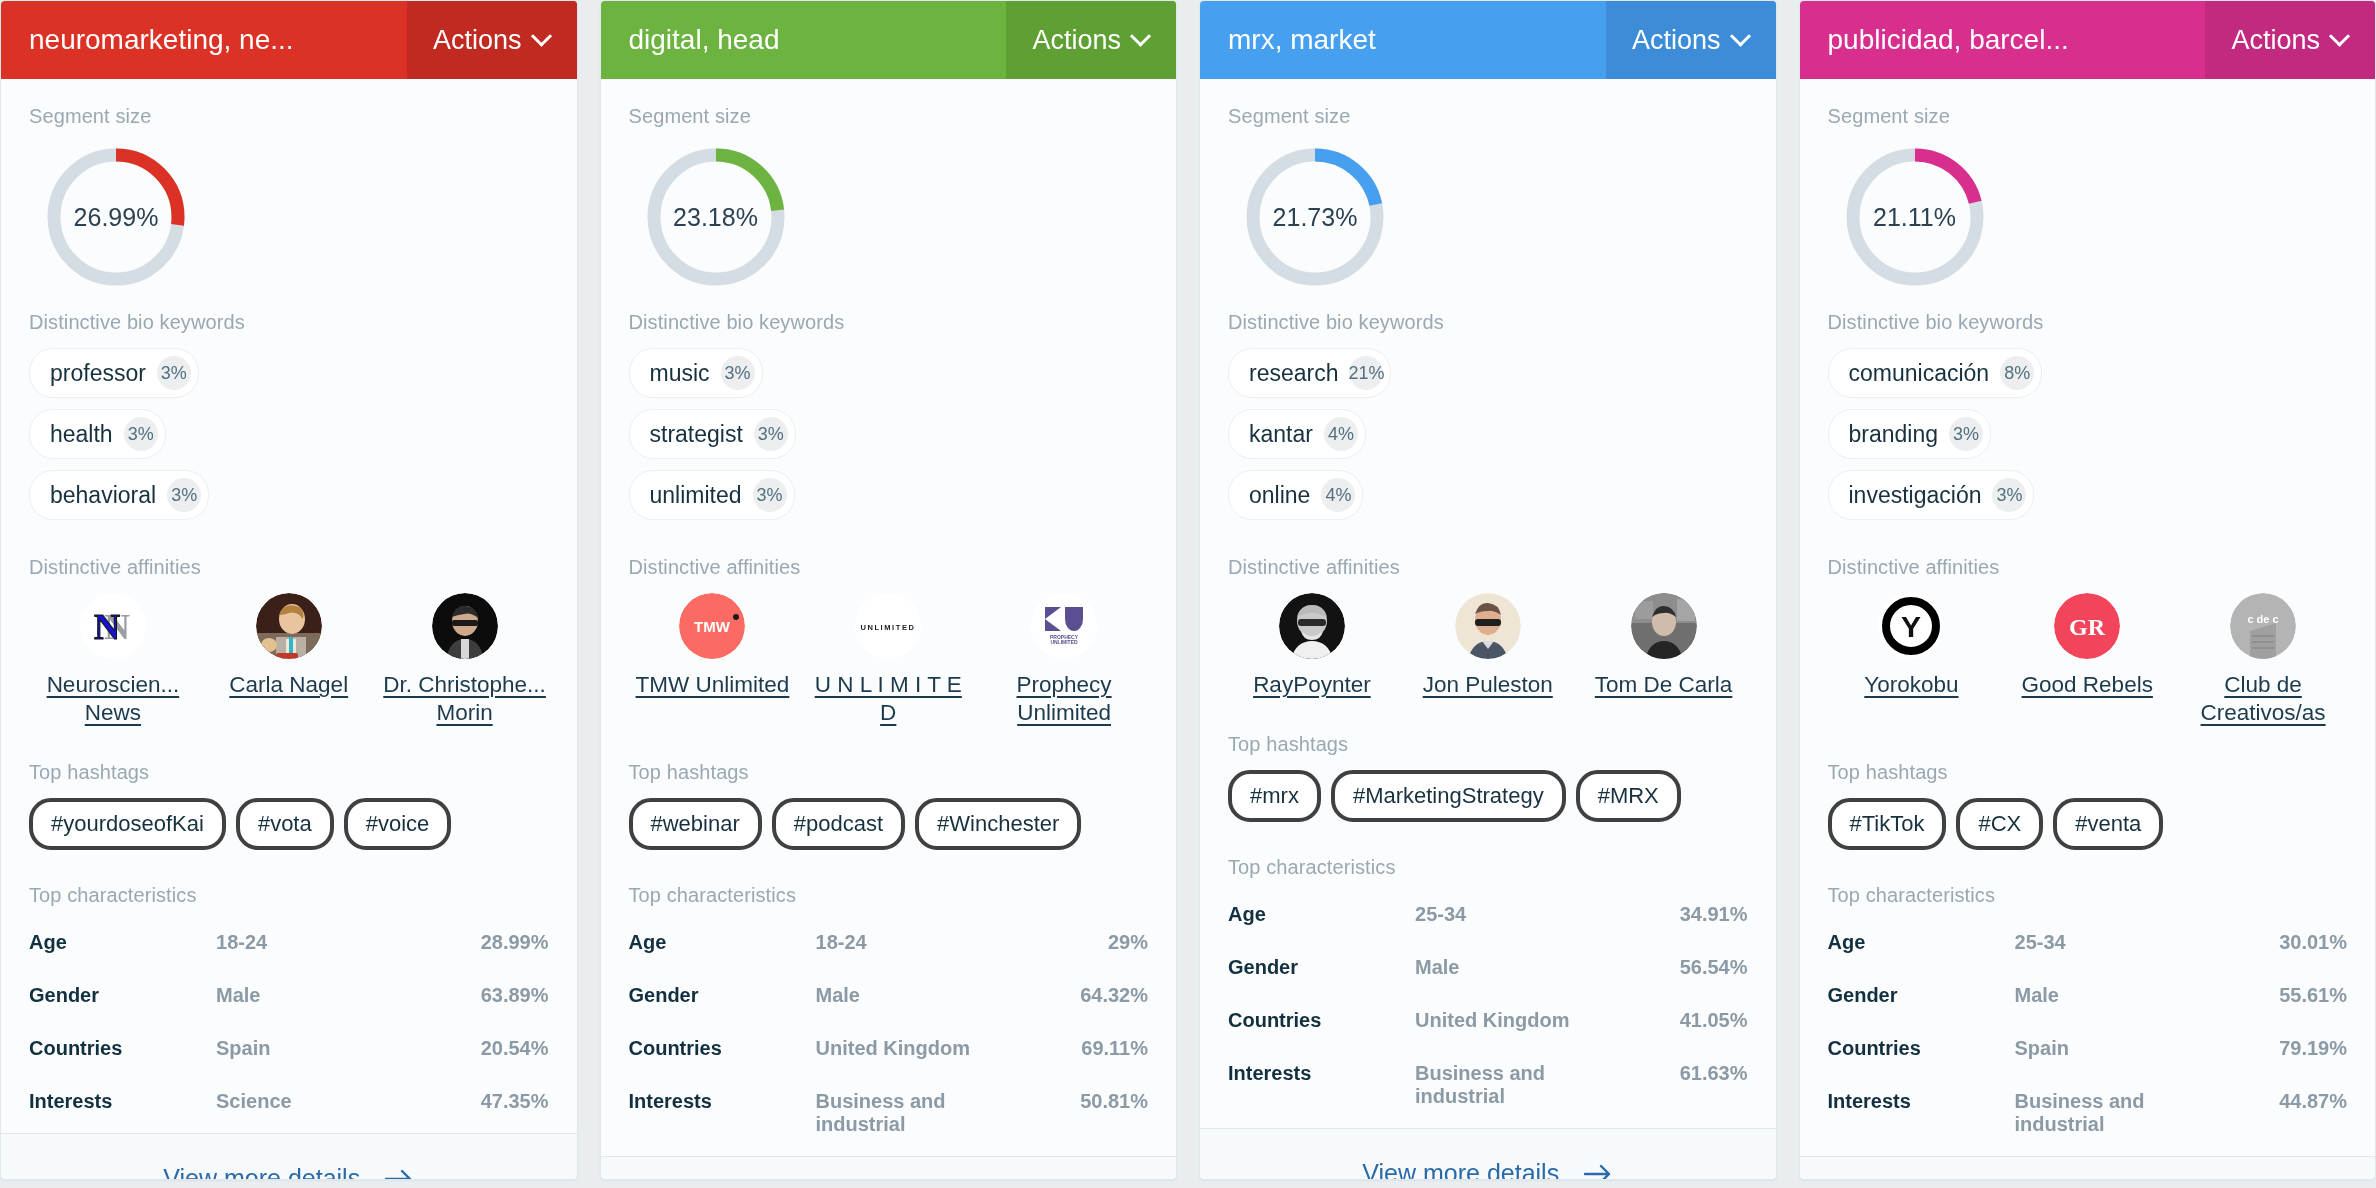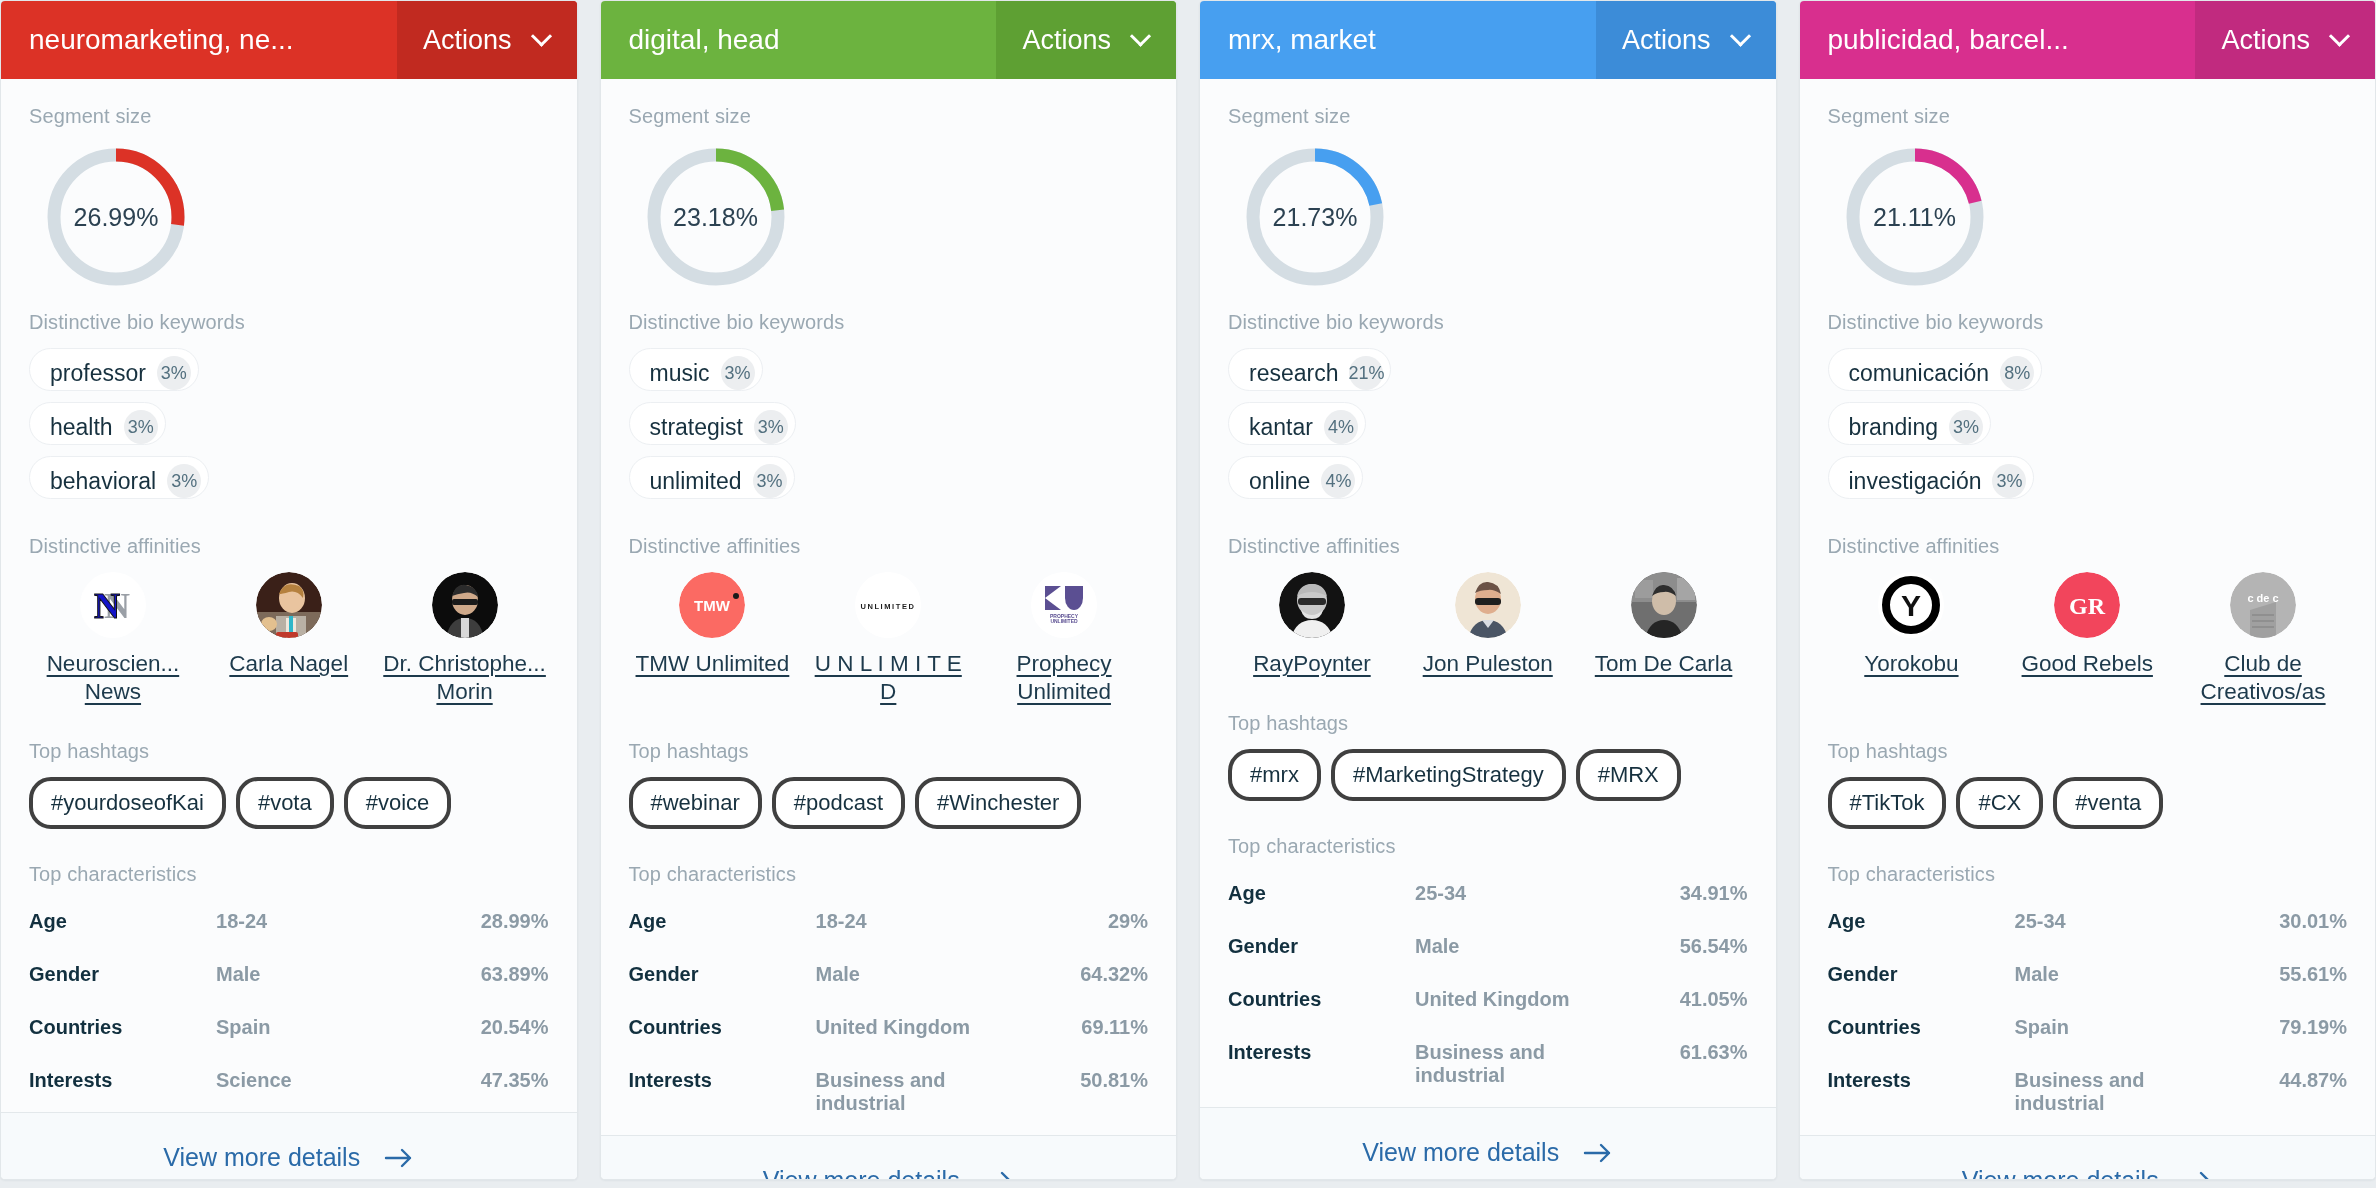--- a/index.html
+++ b/index.html
@@ -53,21 +53,21 @@
     text-decoration-thickness: 2px;
     white-space: nowrap;
     overflow: hidden;
     cursor: pointer;
   }
   .actions-btn {
     flex: 0 0 auto;
     height: 100%;
     display: flex;
     align-items: center;
-    gap: 22px;
+    gap: 12px;
     padding: 0 28px 0 26px;
     color: #fff;
     font-size: 27px;
     cursor: pointer;
   }
   .chev {
     display: inline-block;
     width: 15px; height: 15px;
     border-right: 3px solid #fff;
     border-bottom: 3px solid #fff;
@@ -96,21 +96,21 @@
     font-size: 25px; color: #2c4252;
   }
   .kw-list { display: flex; flex-direction: column; gap: 11px; align-items: flex-start; }
   .kw-chip {
     display: inline-flex;
     align-items: center;
     gap: 11px;
     border: 1px solid #eceff2;
     background: #fff;
     border-radius: 24px;
-    padding: 7px 7px 0 20px;
+    padding: 7px 7px 7px 20px;
     cursor: pointer;
   }
   .kw-name { font-size: 23px; color: #17313f; }
   .kw-pct {
     font-size: 18px; color: #53707f;
     background: #eceef0;
     border-radius: 50%;
     width: 34px; height: 34px;
     display: flex; align-items: center; justify-content: center;
   }

